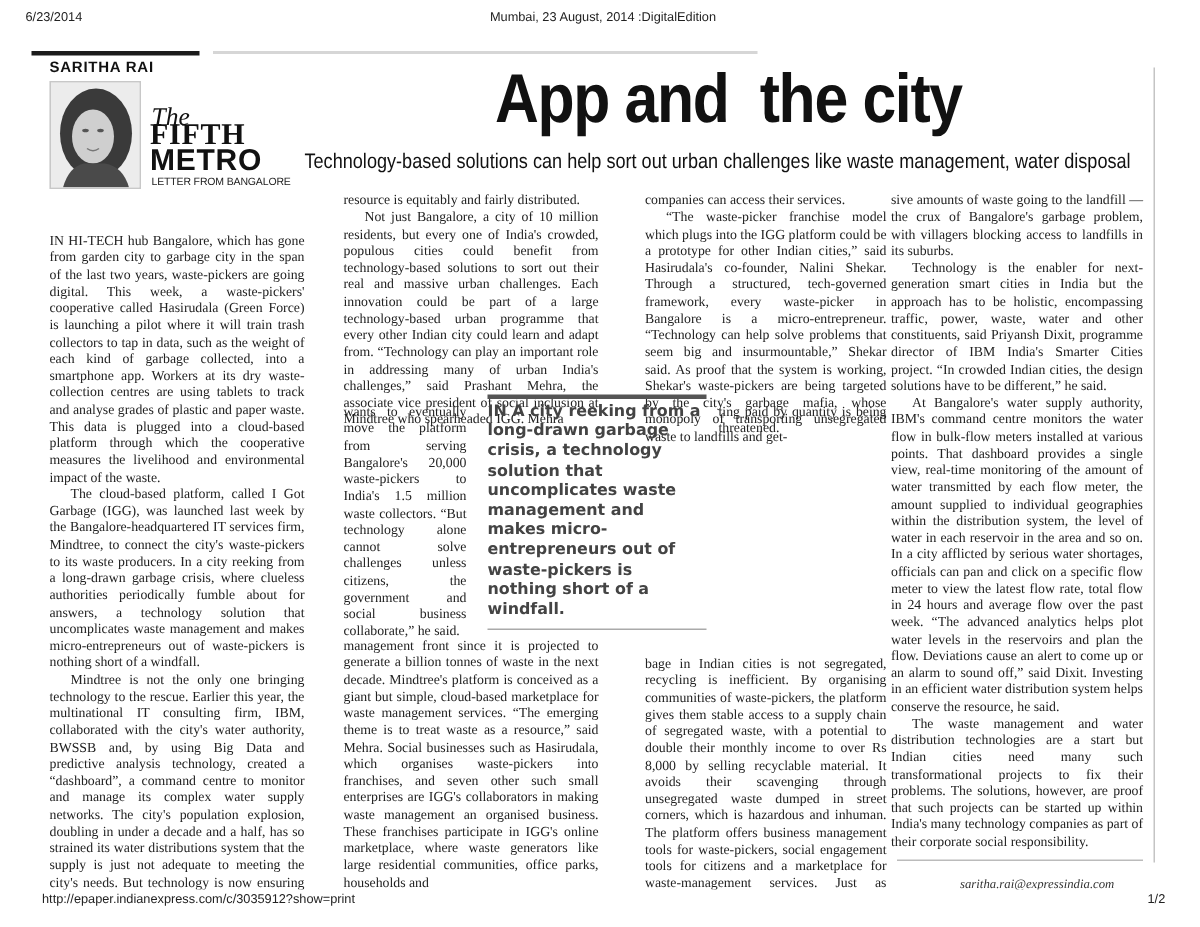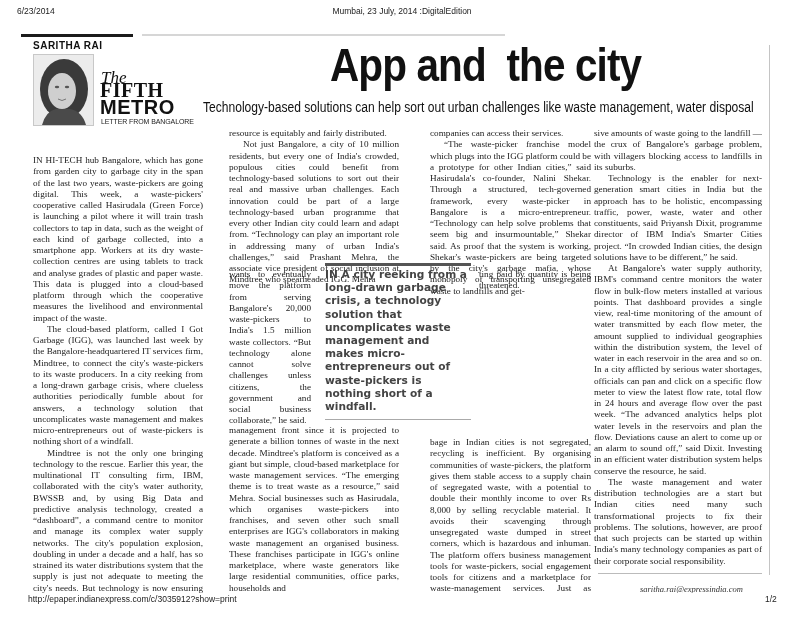--- a/index.html
+++ b/index.html
@@ -39,21 +39,21 @@
   .signoff { position:absolute; left:640px; top:584px; font-family:"Liberation Serif", serif; font-style:italic; font-size:8.5px; color:#333; }
   .print-footer-url { position:absolute; left:28px; top:594px; font-family:"Liberation Sans", sans-serif; font-size:8.5px; color:#222; }
   .print-page { position:absolute; left:765px; top:594px; font-family:"Liberation Sans", sans-serif; font-size:8.5px; color:#222; }
   .clip-bottom { position:absolute; left:0; top:593px; width:800px; height:25px; background:#fff; }
 </style>
 </head>
 <body>
 
 <div class="print-header">
   <span class="print-date">6/23/2014</span>
-  <span class="print-edition">Mumbai, 23 July, 2014 :DigitalEdition</span>
+  <span class="print-edition">Mumbai, 23 August, 2014 :DigitalEdition</span>
 </div>
 
 <div class="rule-dark"></div>
 <div class="rule-light"></div>
 <div class="frame-right"></div>
 
 <div class="byline">SARITHA RAI</div>
 <div class="photo">
   <svg width="59" height="70" viewBox="0 0 59 70">
     <rect width="59" height="70" fill="#ececec"></rect>

